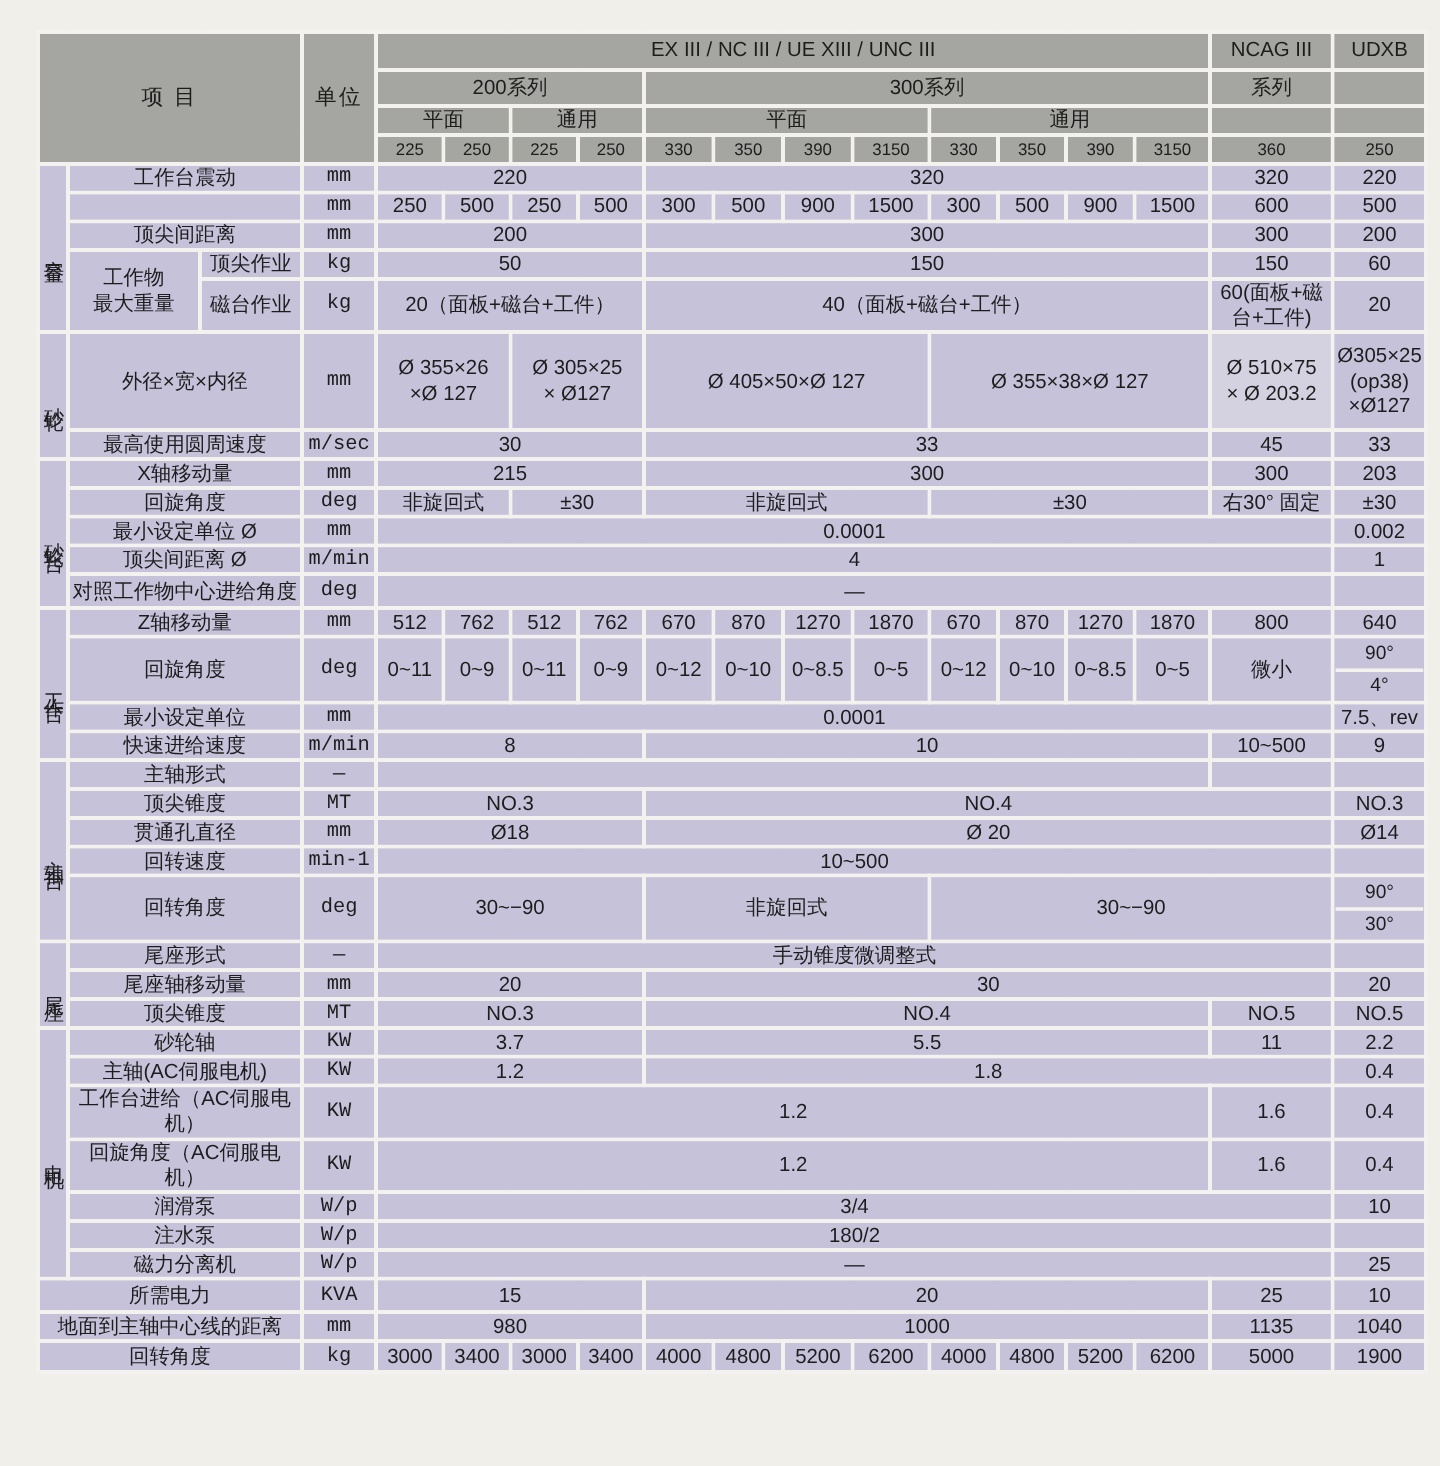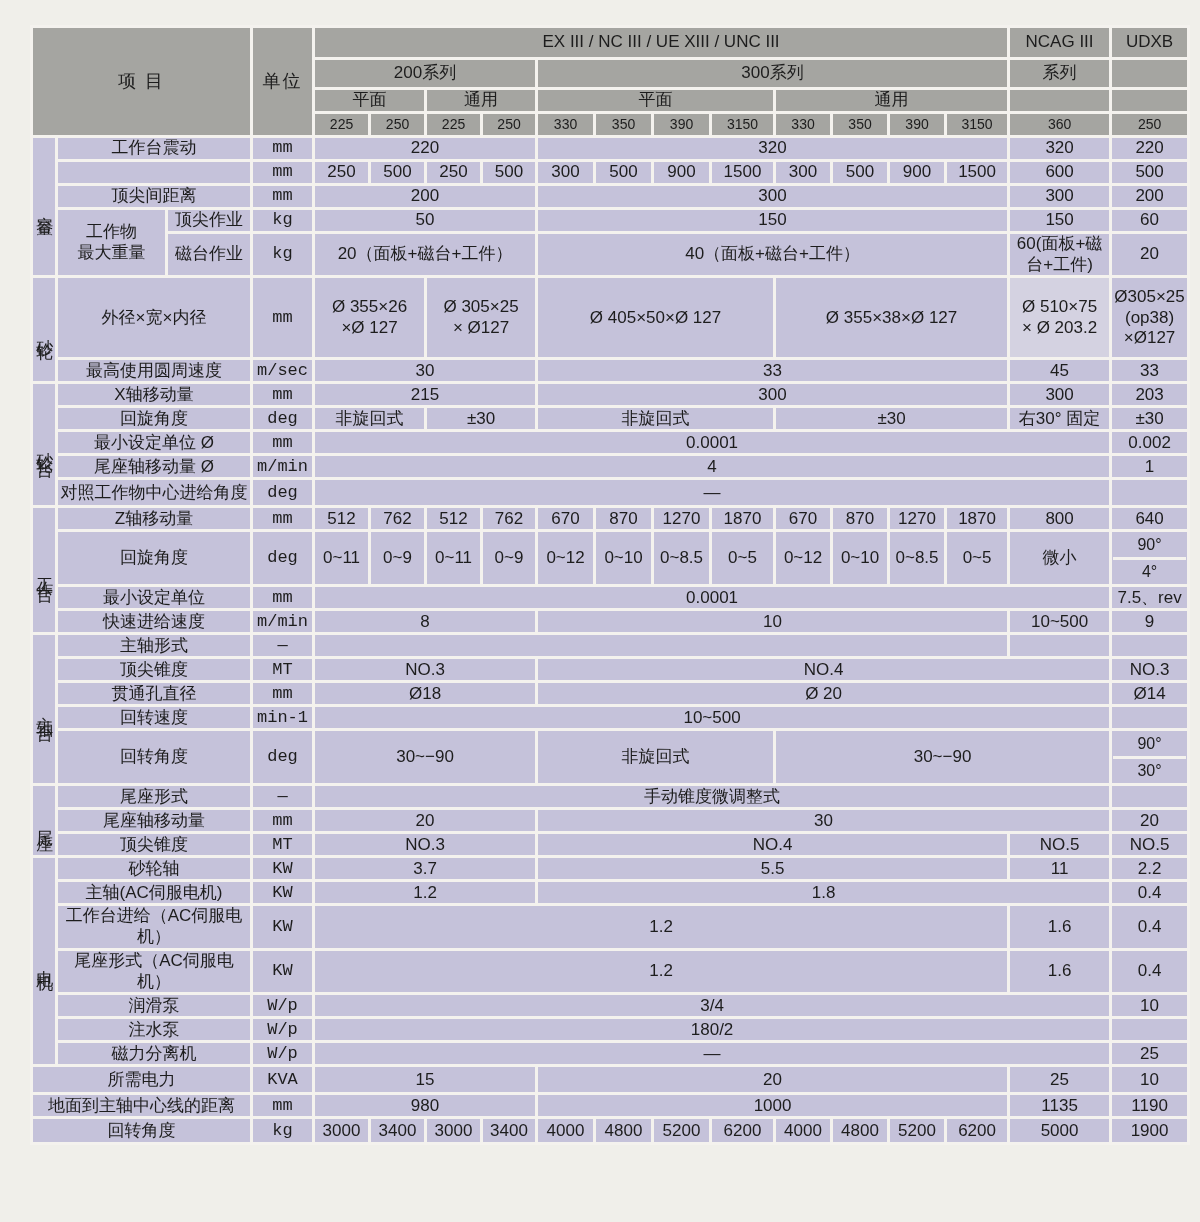--- a/index.html
+++ b/index.html
@@ -208,21 +208,21 @@
           <td>右30° 固定</td>
           <td>±30</td>
         </tr>
         <tr style="height: 24px;">
           <td class="label" colspan="2">最小设定单位 Ø</td>
           <td class="unit">mm</td>
           <td colspan="13">0.0001</td>
           <td>0.002</td>
         </tr>
         <tr style="height: 24px;">
-          <td class="label" colspan="2">尾座轴移动量 Ø</td>
+          <td class="label" colspan="2">顶尖间距离 Ø</td>
           <td class="unit">m/min</td>
           <td colspan="13">4</td>
           <td>1</td>
         </tr>
         <tr style="height: 28px;">
           <td class="label" colspan="2">对照工作物中心进给角度</td>
           <td class="unit">deg</td>
           <td colspan="13">—</td>
           <td></td>
         </tr>
@@ -352,21 +352,21 @@
           <td>0.4</td>
         </tr>
         <tr style="height: 24px;">
           <td class="label" colspan="2">工作台进给（AC伺服电机）</td>
           <td class="unit">KW</td>
           <td colspan="12">1.2</td>
           <td>1.6</td>
           <td>0.4</td>
         </tr>
         <tr style="height: 24px;">
-          <td class="label" colspan="2">尾座形式（AC伺服电机）</td>
+          <td class="label" colspan="2">回旋角度（AC伺服电机）</td>
           <td class="unit">KW</td>
           <td colspan="12">1.2</td>
           <td>1.6</td>
           <td>0.4</td>
         </tr>
         <tr style="height: 24px;">
           <td class="label" colspan="2">润滑泵</td>
           <td class="unit">W/p</td>
           <td colspan="13">3/4</td>
           <td>10</td>
@@ -390,21 +390,21 @@
           <td colspan="8">20</td>
           <td>25</td>
           <td>10</td>
         </tr>
         <tr style="height: 24px;">
           <td class="label" colspan="3">地面到主轴中心线的距离</td>
           <td class="unit">mm</td>
           <td colspan="4">980</td>
           <td colspan="8">1000</td>
           <td>1135</td>
-          <td>1190</td>
+          <td>1040</td>
         </tr>
         <tr style="height: 26px;">
           <td class="label" colspan="3">回转角度</td>
           <td class="unit">kg</td>
           <td>3000</td>
           <td>3400</td>
           <td>3000</td>
           <td>3400</td>
           <td>4000</td>
           <td>4800</td>

